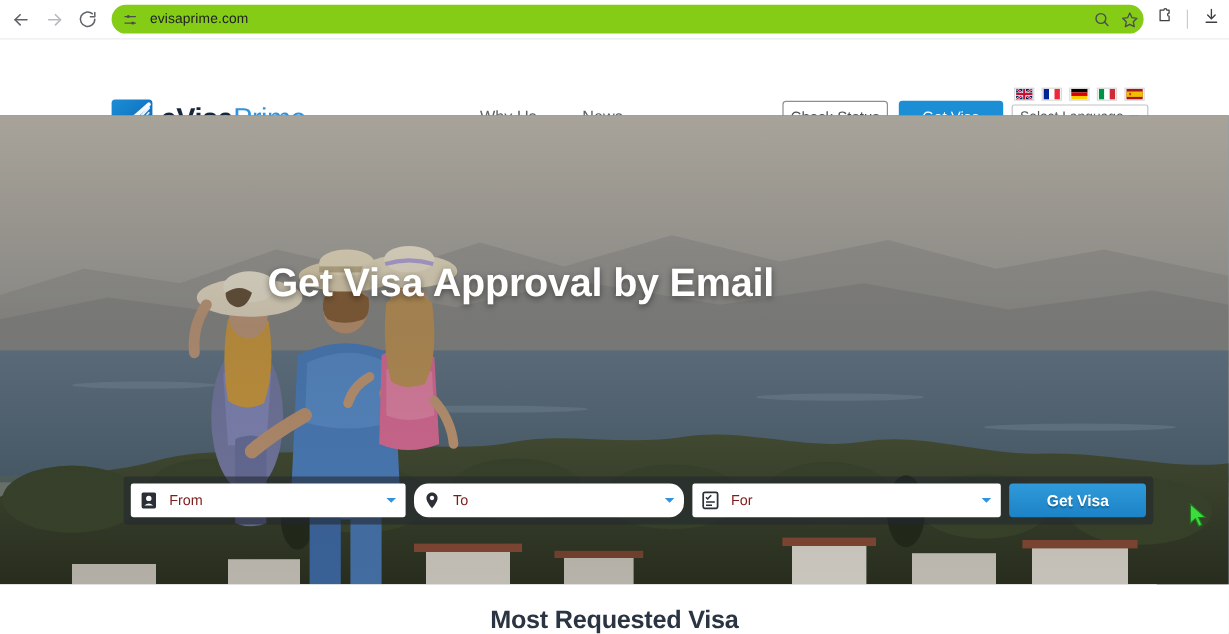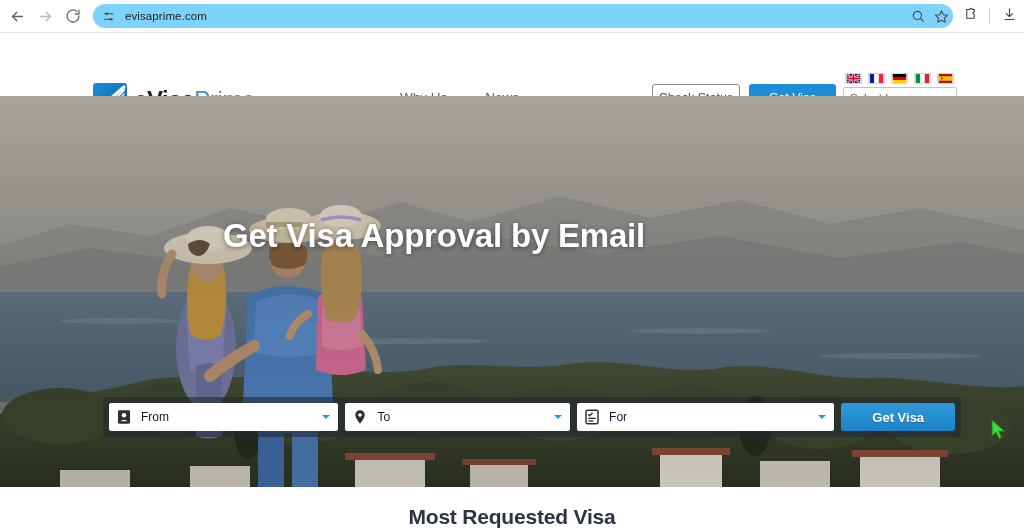--- a/index.html
+++ b/index.html
@@ -23,21 +23,21 @@
     color: #5f6368;
     flex: 0 0 auto;
   }
   .nav-btn.first { margin-left: 3px; }
   .nav-btn svg { display: block; }
   .nav-btn.disabled { color: #b6b9bd; }
 
   .omnibox {
     flex: 1 1 auto;
     height: 24px;
-    background: #7dd3fc;
+    background: #84cc16;
     border-radius: 12px;
     display: flex; align-items: center;
     margin-left: 6px; margin-right: 4px;
     padding: 0 6px;
     position: relative;
   }
   .omnibox .site-icon {
     width: 18px; height: 18px; flex: 0 0 auto;
     display: flex; align-items: center; justify-content: center;
     color: #4a4d51;
@@ -159,24 +159,24 @@
     border-radius: 3px;
     display: flex; align-items: center;
     padding: 0 6px; gap: 7px;
   }
   .sfield {
     height: 28px; background: #ffffff; border-radius: 2px;
     display: flex; align-items: center; position: relative;
     padding: 0 6px;
   }
   .sfield.from { width: 238px; }
-  .sfield.to   { width: 233px; }
+  .sfield.to   { width: 233px; border-radius: 12px; }
   .sfield.for  { width: 267px; }
   .sfield .ficon { width: 18px; height: 18px; flex:0 0 auto; display:flex; align-items:center; justify-content:center; }
-  .sfield .fplaceholder { font-size: 12px; color: #0f172a; margin-left: 8px; }
+  .sfield .fplaceholder { font-size: 12px; color: #7f1d1d; margin-left: 8px; }
   .sfield .caret {
     position: absolute; right: 8px; top: 50%; transform: translateY(-50%);
     width: 0; height: 0;
     border-left: 4px solid transparent; border-right: 4px solid transparent;
     border-top: 4.5px solid #2f93dd;
   }
   .search-go {
     width: 118px; height: 28px; border-radius: 3px;
     background: linear-gradient(180deg,#2f9ada 0%,#1c83c6 100%);
     color: #fff; font-size: 13px; font-weight: bold;

